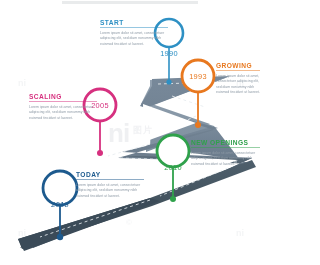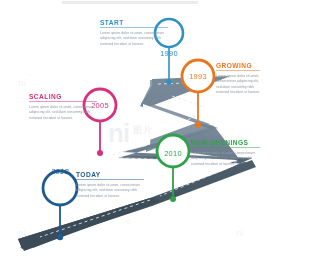--- a/index.html
+++ b/index.html
@@ -154,22 +154,22 @@
       <line x1="60" y1="205" x2="60" y2="237" stroke="#1d5a8e" stroke-width="1.8"></line>
       <circle cx="60" cy="237" r="3.2" fill="#1d5a8e"></circle>
       <circle cx="60" cy="188" r="17" fill="#ffffff" stroke="#1d5a8e" stroke-width="2.8"></circle>
       <circle cx="60" cy="188" r="13.4" fill="none" stroke="#ffffff" stroke-width="1"></circle>
     </g>
   </svg>
 
   <div class="yr c-start" style="left:152px;top:29px;margin-top:20px;">1990</div>
   <div class="yr c-grow" style="left:181px;top:72px;">1993</div>
   <div class="yr c-scal" style="left:83px;top:101px;">2005</div>
-  <div class="yr c-new" style="left:156px;top:149px;">2010</div>
-  <div class="yr c-tod" style="left:43px;top:167px;font-style:italic;">2018</div>
+  <div class="yr c-new" style="left:156px;top:163px;">2010</div>
+  <div class="yr c-tod" style="left:43px;top:200px;font-style:italic;">2018</div>
 
   <div class="block b-start">
     <div class="hd c-start">START</div>
     <div class="rule r-start"></div>
     <div class="bd">Lorem ipsum dolor sit amet, consectetuer adipiscing elit, sed diam nonummy nibh euismod tincidunt ut laoreet.</div>
   </div>
 
   <div class="block b-growing">
     <div class="hd c-grow">GROWING</div>
     <div class="rule r-grow"></div>

